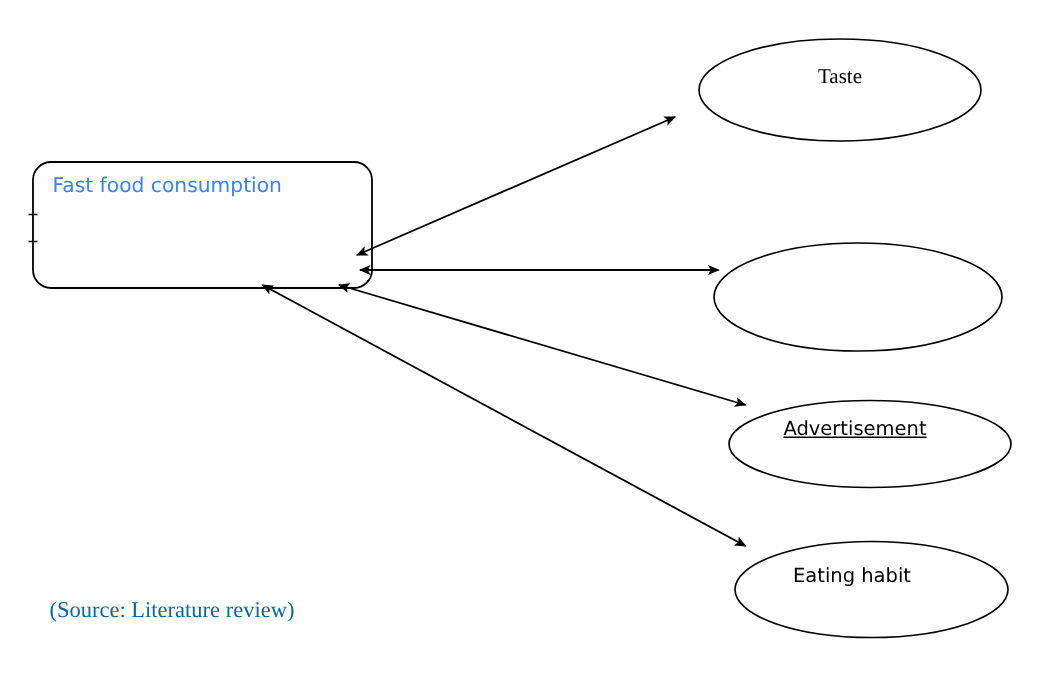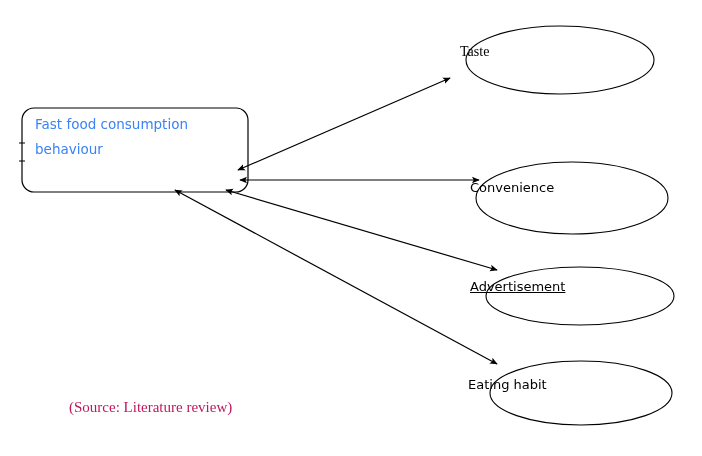--- a/index.html
+++ b/index.html
@@ -24,39 +24,38 @@
   }
   .node-label {
     position: absolute;
     color: #000000;
     white-space: nowrap;
     pointer-events: none;
   }
   .ellipse-label {
     font-family: "DejaVu Sans", sans-serif;
     font-size: 13px;
-    text-align: left;
+    text-align: center;
   }
   .ellipse-label.serif-label {
     font-family: "Liberation Serif", serif;
     font-size: 14px;
   }
   .box-label {
     font-family: "DejaVu Sans", sans-serif;
     font-size: 13.5px;
     line-height: 25px;
     color: #3b82f6;
   }
   .source-note {
     position: absolute;
     font-family: "Liberation Serif", serif;
     font-size: 15px;
-    color: #be185d;
+    color: #0369a1;
     white-space: nowrap;
-    margin-left: 36px;
   }
 </style>
 </head>
 <body>
 
 <div id="canvas">
 
   <svg id="diagram-svg" viewBox="0 0 702 456" xmlns="http://www.w3.org/2000/svg">
     <defs>
       <marker id="arrow-end" viewBox="0 0 10 10" refX="9" refY="5" markerWidth="6.5" markerHeight="6.5" orient="auto-start-reverse">
@@ -78,26 +77,24 @@
     <ellipse cx="581" cy="393" rx="91" ry="32" fill="#ffffff" stroke="#000000" stroke-width="1.1"></ellipse>
 
     <line x1="238" y1="170" x2="450" y2="78" stroke="#000000" stroke-width="1.2" marker-start="url(#arrow-start)" marker-end="url(#arrow-end)"></line>
     <line x1="240" y1="180" x2="479" y2="180" stroke="#000000" stroke-width="1.2" marker-start="url(#arrow-start)" marker-end="url(#arrow-end)"></line>
     <line x1="226" y1="190" x2="497" y2="270" stroke="#000000" stroke-width="1.2" marker-start="url(#arrow-start)" marker-end="url(#arrow-end)"></line>
     <line x1="175" y1="190" x2="497" y2="364" stroke="#000000" stroke-width="1.2" marker-start="url(#arrow-start)" marker-end="url(#arrow-end)"></line>
   </svg>
 
   <div class="node-label box-label" style="left:35px; top:112px; width:200px;">
     <div>Fast food consumption</div>
-    <div>behaviour</div>
   </div>
 
   <div class="node-label ellipse-label serif-label" style="left:460px; top:44px; width:200px;">Taste</div>
 
-  <div class="node-label ellipse-label" style="left:470px; top:180px; width:200px;">Convenience</div>
 
   <div class="node-label ellipse-label" style="left:470px; top:279px; width:200px;text-decoration:underline;">Advertisement</div>
 
   <div class="node-label ellipse-label" style="left:468px; top:377px; width:200px;">Eating habit</div>
 
   <div class="source-note" style="left:33px; top:399px;">(Source: Literature review)</div>
 
 </div>
 
 </body></html>

